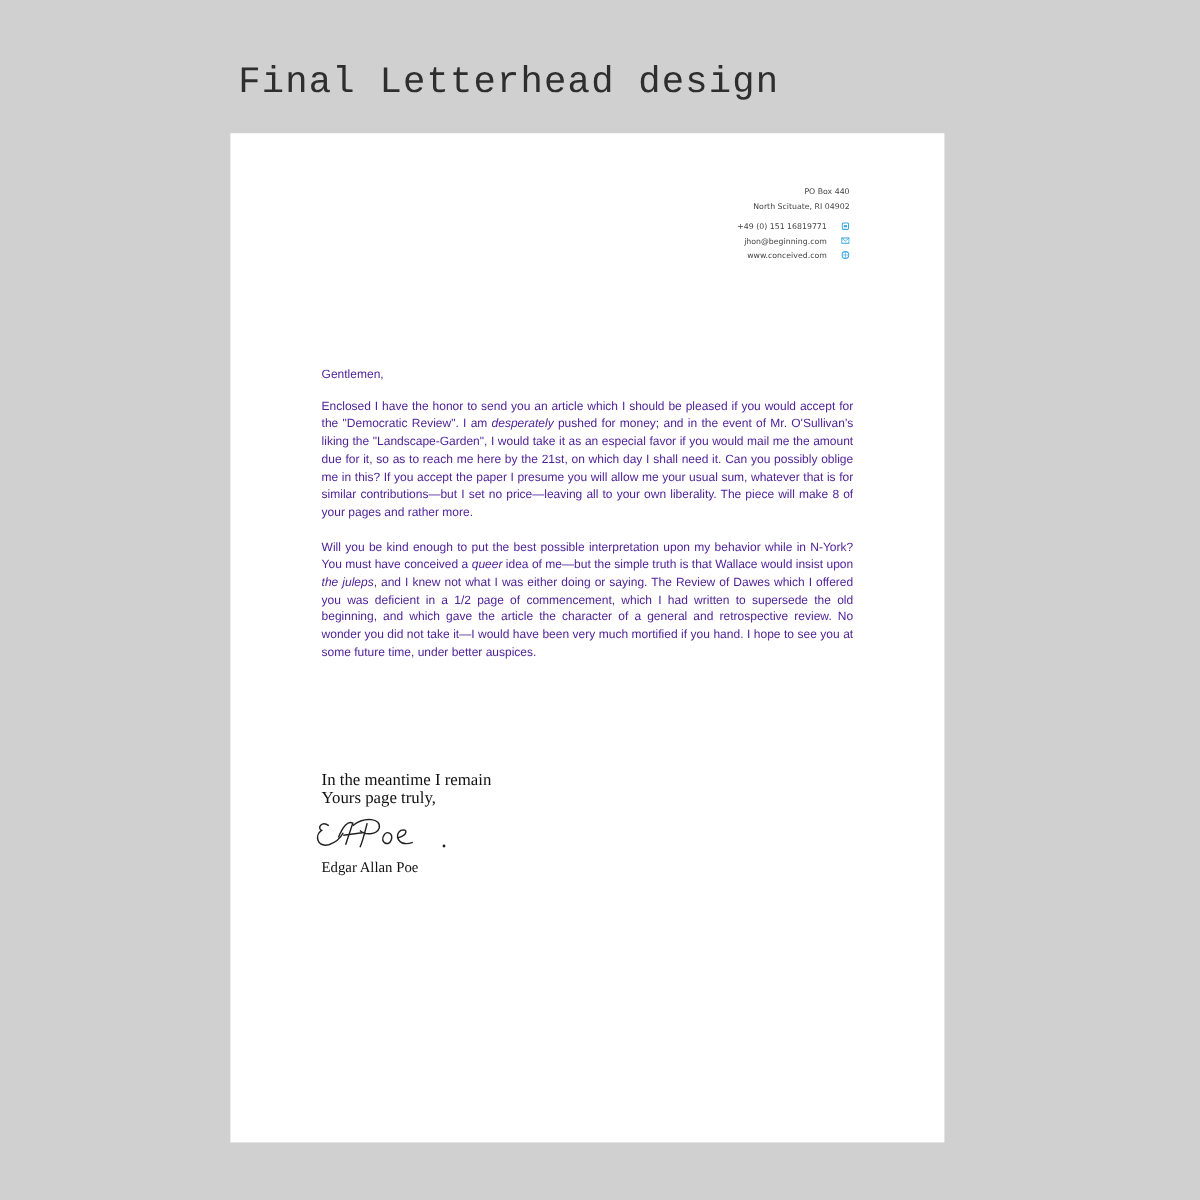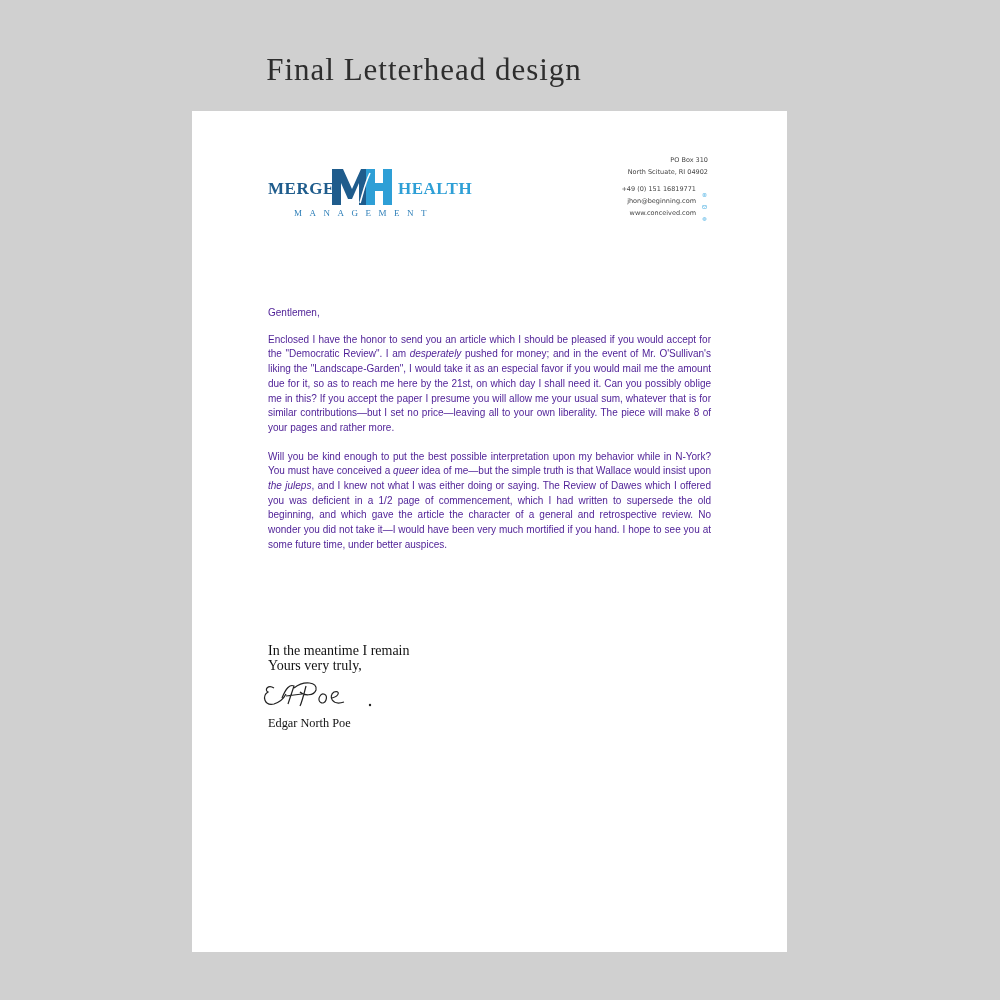--- a/index.html
+++ b/index.html
@@ -1,57 +1,47 @@
 <!DOCTYPE html>
 <html><head>
 <meta charset="utf-8">
 <style>
   html, body { margin:0; padding:0; }
   body { width:1000px; height:1000px; background:#d0d0d0; position:relative; overflow:hidden; font-family:"DejaVu Sans", sans-serif; }
-  .caption { position:absolute; top:52px; left:0; width:848px; text-align:center; font-size:31px; color:#2e2e2e; letter-spacing:1px; font-family:Liberation Serif, serif; }
+  .caption { position:absolute; top:52px; left:0; width:848px; text-align:center; font-size:31px; color:#2e2e2e; letter-spacing:1px; font-family:Liberation Mono, monospace; }
   .page { position:absolute; left:192px; top:111px; width:595px; height:841px; background:#ffffff; }
   .logo { position:absolute; left:76px; top:58px; width:200px; height:50px; }
   .logo .merge { position:absolute; left:0; top:10px; font-family:"Liberation Serif", serif; font-weight:bold; font-size:17px; color:#1f5c8c; letter-spacing:0.5px; }
   .logo .health { position:absolute; left:130px; top:10px; font-family:"Liberation Serif", serif; font-weight:bold; font-size:17px; color:#2e9fd6; letter-spacing:0.5px; }
   .logo .mh { position:absolute; left:62px; top:0px; width:64px; height:36px; }
   .logo .mgmt { position:absolute; left:26px; top:39px; font-family:"Liberation Serif", serif; font-size:9px; color:#2e7fb8; letter-spacing:7.5px; }
   .contact { position:absolute; right:79px; top:43px; font-family:"DejaVu Sans", sans-serif; font-size:6.5px; color:#444; text-align:right; }
   .contact .addr { line-height:12px; margin-right:0; }
-  .contact .row { display:flex; justify-content:flex-end; align-items:flex-end; height:12px;flex-direction:column; }
+  .contact .row { display:flex; justify-content:flex-end; align-items:flex-start; height:12px; }
   .contact .row span.txt { margin-right:12px; }
   .contact .ico { width:7px; height:7px; display:inline-block; }
   .contact .gap { height:7px; }
   .body { position:absolute; left:76px; top:195px; width:443px; font-family:Liberation Sans, sans-serif; font-size:10px; color:#4c1d95; line-height:14.7px; }
   .body p { margin:0; text-align:justify; }
   .body .greet { margin-bottom:12px; }
   .body .para { margin-bottom:14px; }
   .closing { position:absolute; left:76px; top:533px; font-family:"Liberation Serif", serif; font-size:14px; color:#111; line-height:14.7px; }
   .sig { position:absolute; left:68px; top:563px; width:120px; height:40px; }
   .signame { position:absolute; left:76px; top:605px; font-family:"Liberation Serif", serif; font-size:12.3px; color:#111; }
 </style>
 </head>
 <body>
 
 <div class="caption">Final Letterhead design</div>
 
 <div class="page">
 
-  <div class="logo">
-    <span class="merge">MERGE</span>
-    <svg class="mh" viewBox="0 0 64 36">
-      <polygon points="2,0 13,0 22,20 31,0 38,0 38,36 29,36 29,14 22,30 18,30 11,14 11,36 2,36" fill="#1f5c8c"></polygon>
-      <polygon points="36,0 45,0 45,14 53,14 53,0 62,0 62,36 53,36 53,22 45,22 45,36 36,36" fill="#2e9fd6"></polygon>
-      <path d="M30,34 C33,24 35,14 40,4" stroke="#ffffff" stroke-width="1.6" fill="none"></path>
-    </svg>
-    <span class="health">HEALTH</span>
-    <span class="mgmt">MANAGEMENT</span>
-  </div>
 
   <div class="contact">
-    <div class="addr">PO Box 310</div>
+    <div class="addr">PO Box 440</div>
     <div class="addr">North Scituate, RI 04902</div>
     <div class="gap"></div>
     <div class="row">
       <span class="txt">+49 (0) 151 16819771</span>
       <svg class="ico" viewBox="0 0 8 8">
           <rect x="1" y="1" width="6" height="6" rx="1" fill="none" stroke="#3aa8e0" stroke-width="1"></rect>
           <rect x="2.5" y="3" width="3" height="2" fill="#3aa8e0"></rect>
         </svg>
     </div>
     <div class="row">
@@ -71,27 +61,27 @@
   </div>
 
   <div class="body">
     <p class="greet">Gentlemen,</p>
     <p class="para"><span>Enclosed I have the honor to send you an article which I should be pleased if you would accept for the "Democratic Review". I am </span><em>desperately</em><span> pushed for money; and in the event of Mr. O'Sullivan's liking the "Landscape-Garden", I would take it as an especial favor if you would mail me the amount due for it, so as to reach me here by the 21st, on which day I shall need it. Can you possibly oblige me in this? If you accept the paper I presume you will allow me your usual sum, whatever that is for similar contributions—but I set no price—leaving all to your own liberality. The piece will make 8 of your pages and rather more.</span></p>
     <p class="para"><span>Will you be kind enough to put the best possible interpretation upon my behavior while in N-York? You must have conceived a </span><em>queer</em><span> idea of me—but the simple truth is that Wallace would insist upon </span><em>the juleps</em><span>, and I knew not what I was either doing or saying. The Review of Dawes which I offered you was deficient in a 1/2 page of commencement, which I had written to supersede the old beginning, and which gave the article the character of a general and retrospective review. No wonder you did not take it—I would have been very much mortified if you hand. I hope to see you at some future time, under better auspices.</span></p>
   </div>
 
   <div class="closing">
     <div>In the meantime I remain</div>
-    <div>Yours very truly,</div>
+    <div>Yours page truly,</div>
   </div>
 
   <svg class="sig" viewBox="0 0 120 40">
     <path d="M14,14 C8,10 4,16 8,18 C2,22 4,32 14,30 C20,28 24,24 26,20" fill="none" stroke="#222" stroke-width="1.2"></path>
     <path d="M22,24 C26,14 30,10 34,12 C32,18 30,24 28,30 M26,22 L42,20" fill="none" stroke="#222" stroke-width="1.2"></path>
     <path d="M34,14 C44,6 58,8 56,16 C54,22 44,22 40,18 M46,12 C44,20 42,28 40,32" fill="none" stroke="#222" stroke-width="1.2"></path>
     <path d="M60,22 C56,28 64,32 66,26 C68,20 62,18 60,22" fill="none" stroke="#222" stroke-width="1.2"></path>
     <path d="M72,24 C80,22 80,16 74,18 C68,22 72,32 84,28" fill="none" stroke="#222" stroke-width="1.2"></path>
     <circle cx="110" cy="31" r="1.2" fill="#222"></circle>
   </svg>
 
-  <div class="signame">Edgar North Poe</div>
+  <div class="signame">Edgar Allan Poe</div>
 
 </div>
 
 </body></html>

